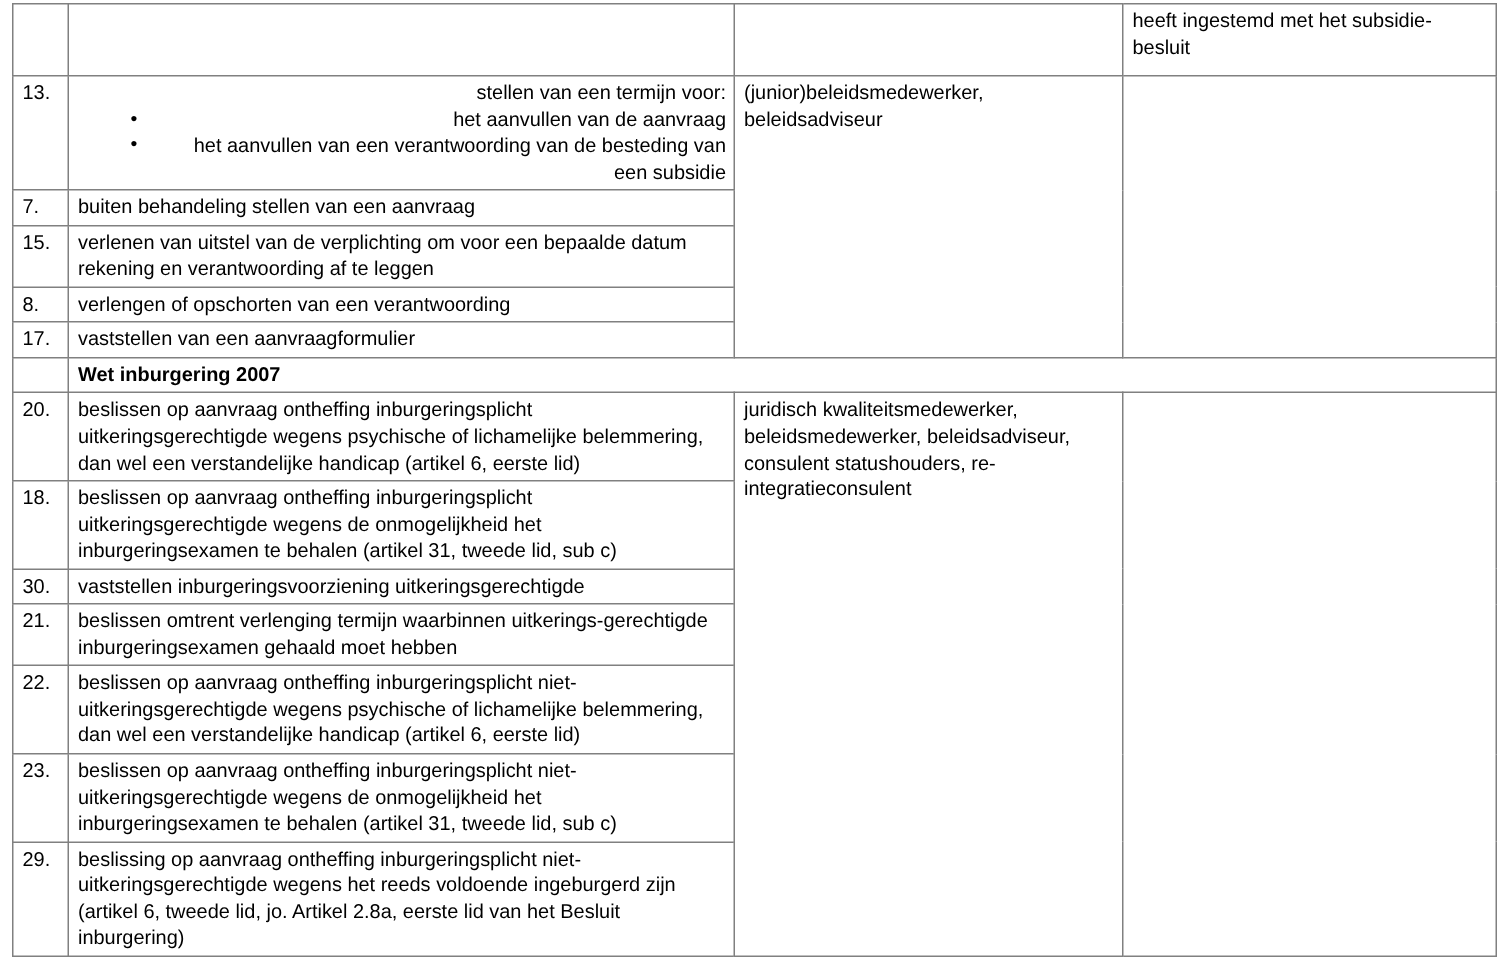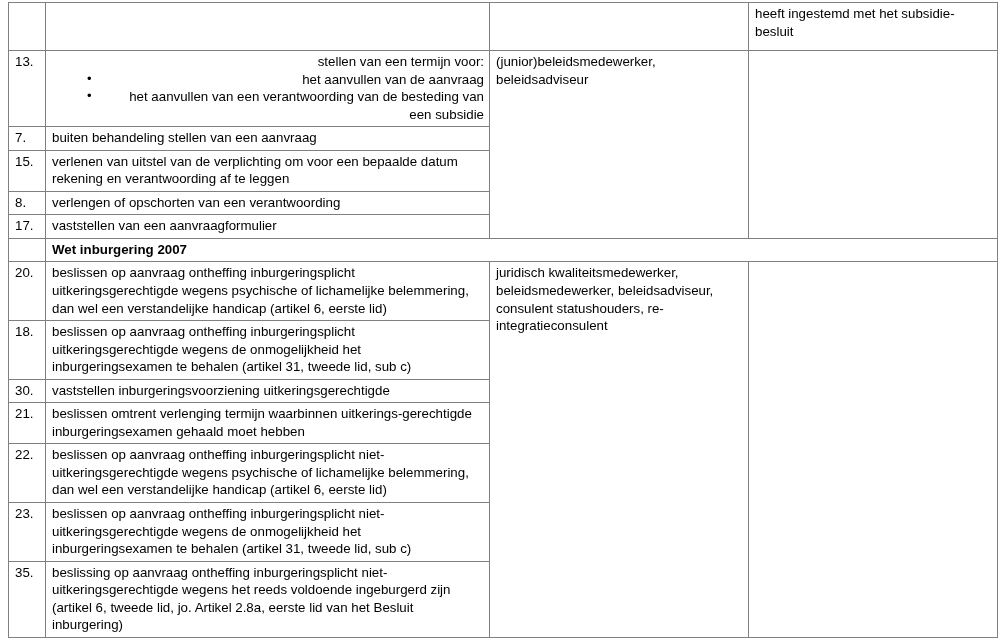--- a/index.html
+++ b/index.html
@@ -234,21 +234,21 @@
         <td class="num">
             <span class="cell-text">23.</span>
           </td>
         <td class="desc">
             <span class="cell-text">beslissen op aanvraag ontheffing inburgeringsplicht niet-uitkeringsgerechtigde wegens de onmogelijkheid het inburgeringsexamen te behalen (artikel 31, tweede lid, sub c)</span>
           </td>
       </tr>
 
       <tr>
         <td class="num">
-            <span class="cell-text">35.</span>
+            <span class="cell-text">29.</span>
           </td>
         <td class="desc">
             <span class="cell-text">beslissing op aanvraag ontheffing inburgeringsplicht niet-uitkeringsgerechtigde wegens het reeds voldoende ingeburgerd zijn (artikel 6, tweede lid, jo. Artikel 2.8a, eerste lid van het Besluit inburgering)</span>
           </td>
       </tr>
 
     </tbody>
   </table>
 </div>
 

